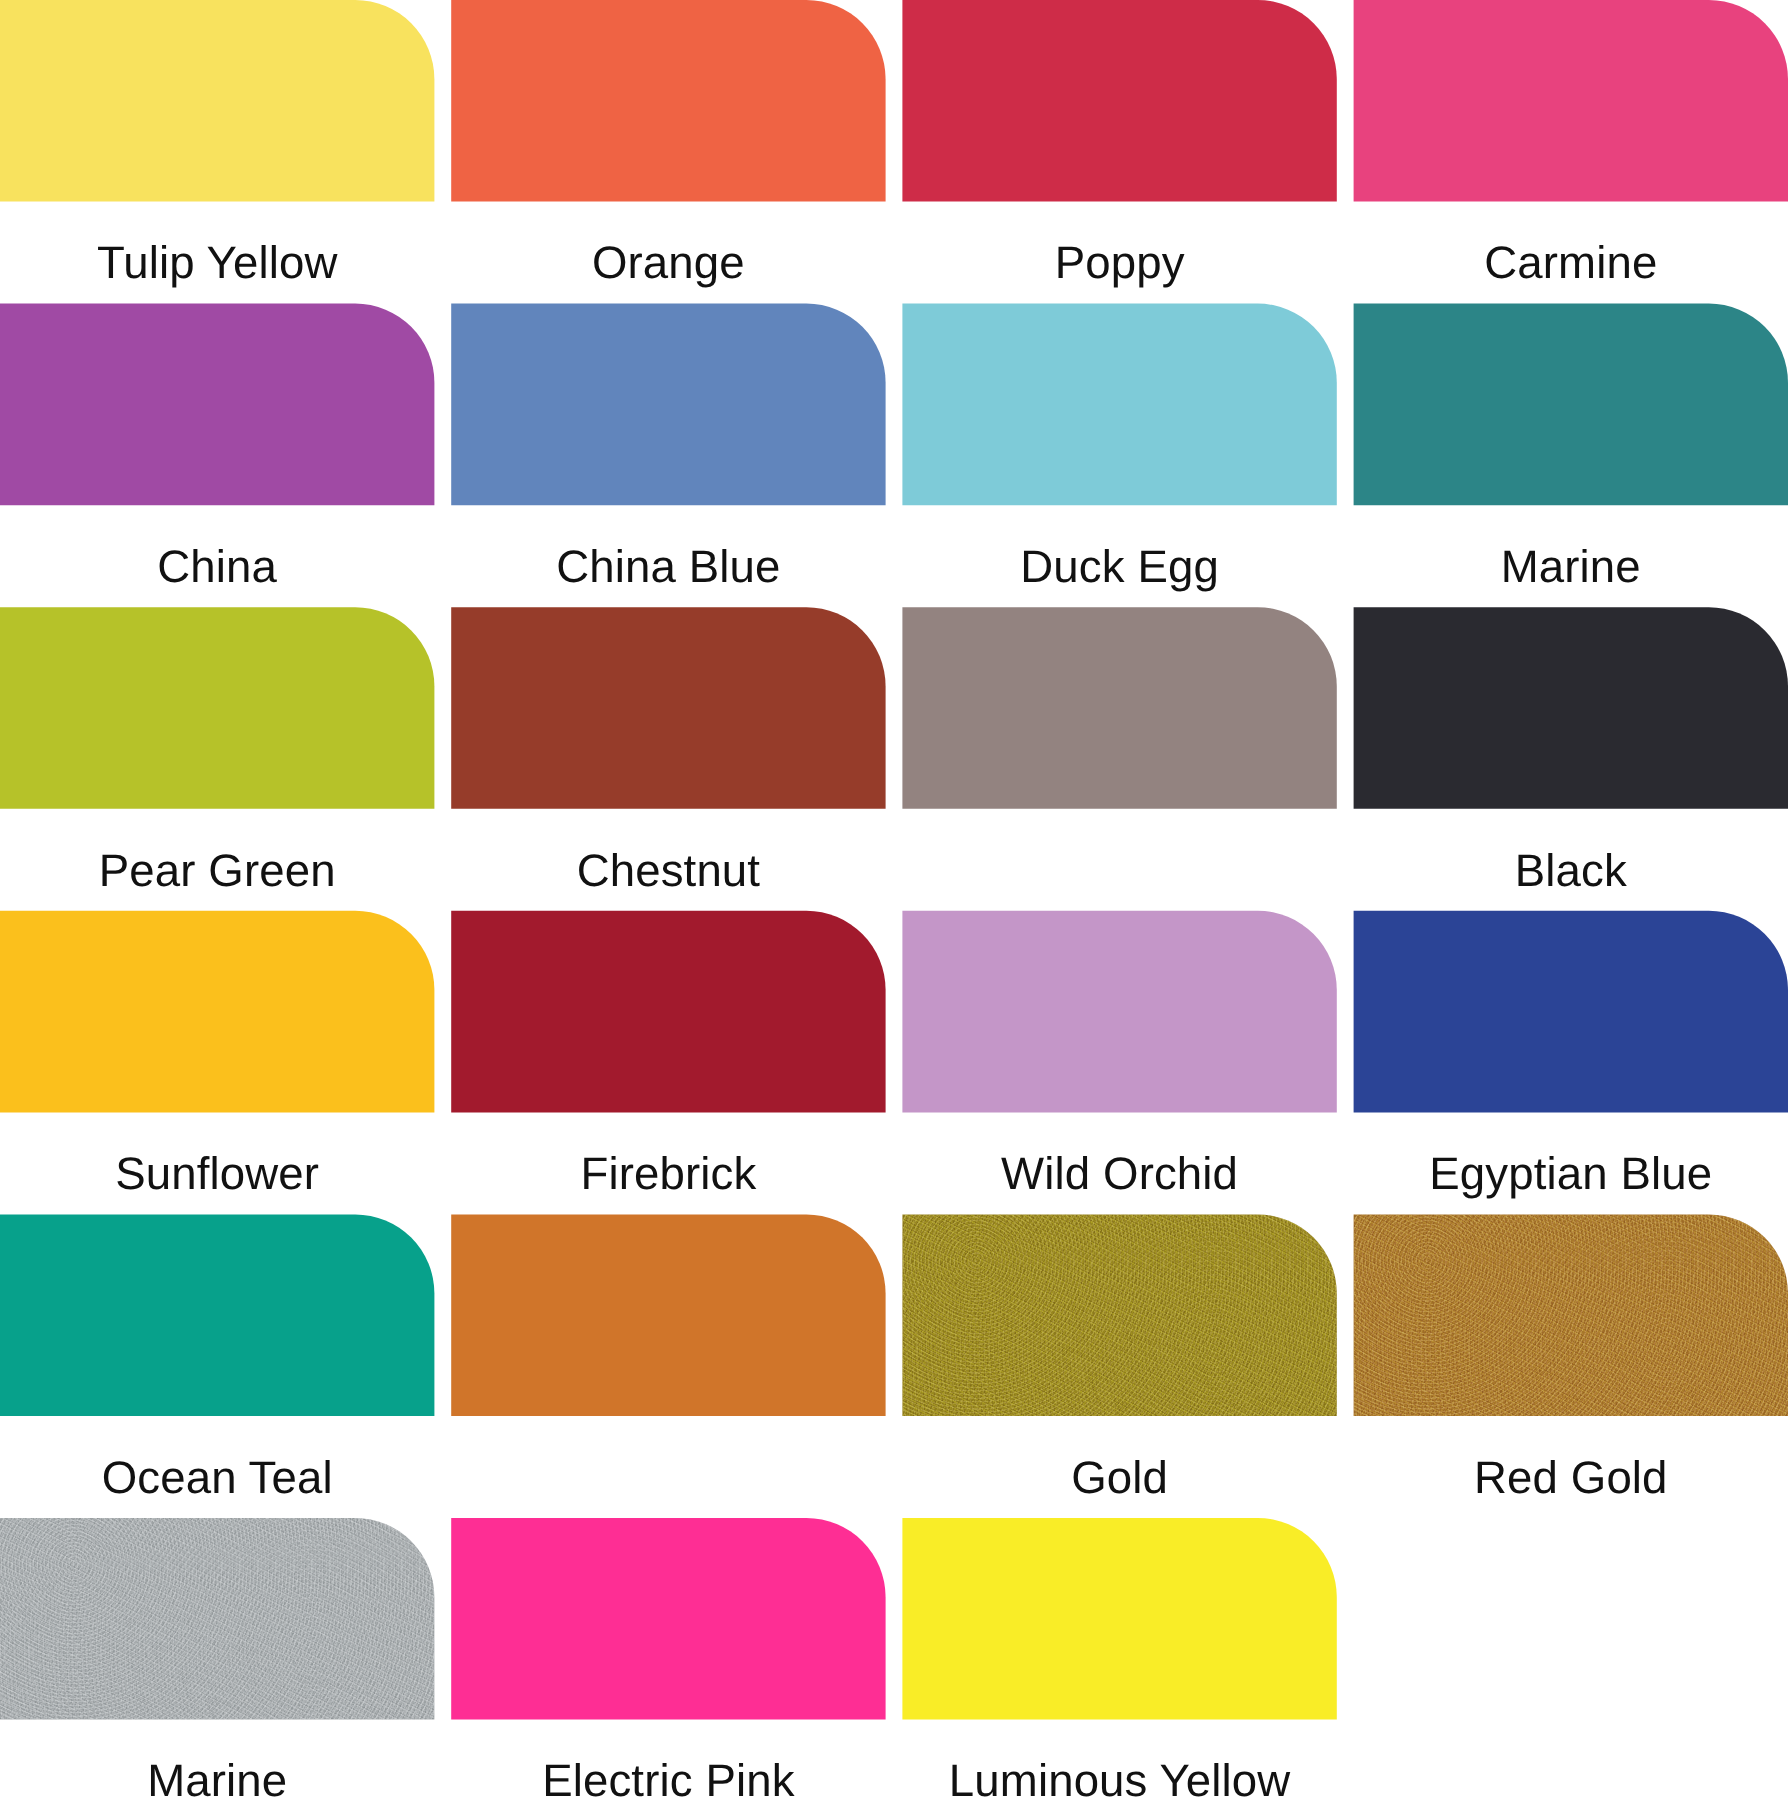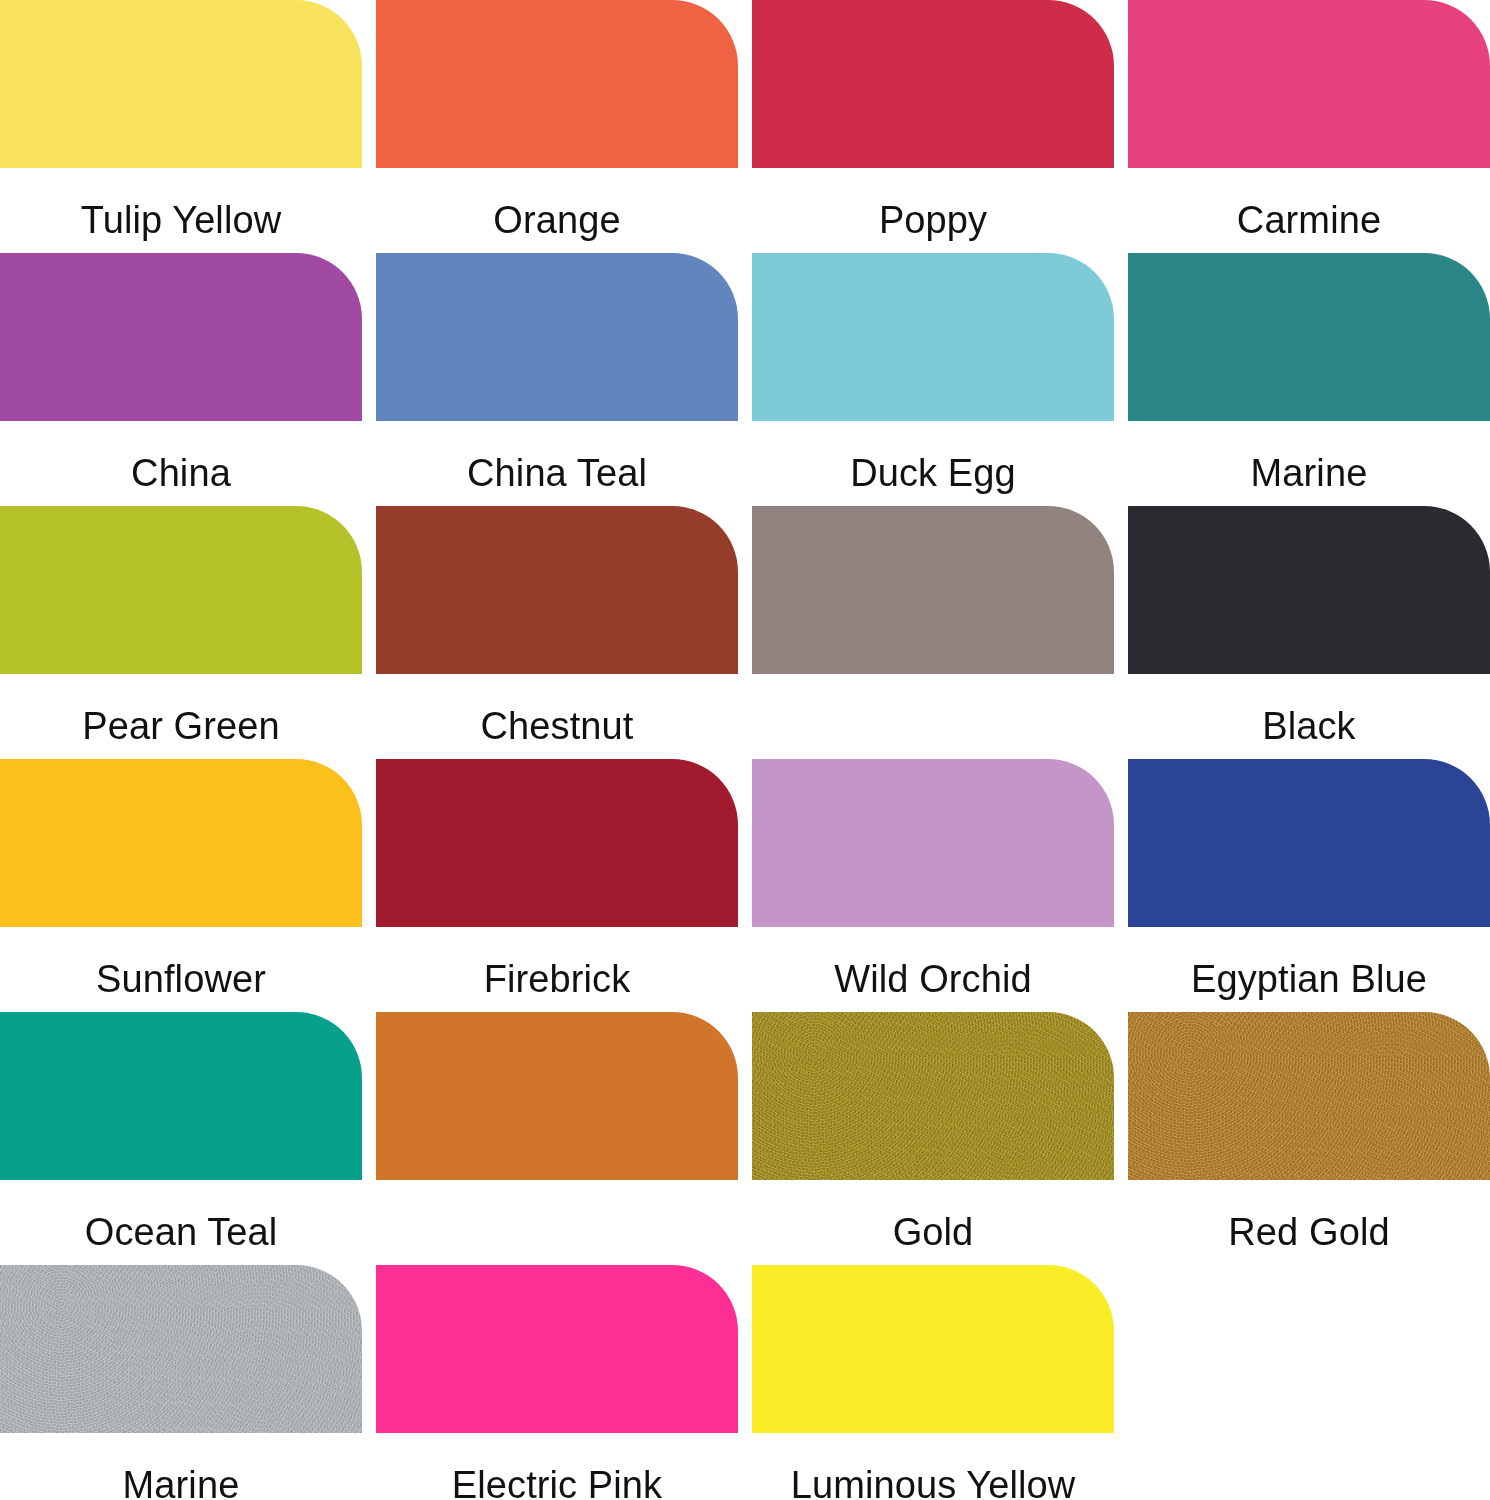--- a/index.html
+++ b/index.html
@@ -132,21 +132,21 @@
     <div class="swatch-cell">
       <div class="swatch-chip" style="background-color: rgb(232, 66, 126);"></div>
       <div class="swatch-label">Carmine</div>
     </div>
     <div class="swatch-cell">
       <div class="swatch-chip" style="background-color: rgb(160, 74, 164);"></div>
       <div class="swatch-label">China</div>
     </div>
     <div class="swatch-cell">
       <div class="swatch-chip" style="background-color: rgb(97, 133, 188);"></div>
-      <div class="swatch-label">China Teal</div>
+      <div class="swatch-label">China Blue</div>
     </div>
     <div class="swatch-cell">
       <div class="swatch-chip" style="background-color: rgb(126, 203, 216);"></div>
       <div class="swatch-label">Duck Egg</div>
     </div>
     <div class="swatch-cell">
       <div class="swatch-chip" style="background-color: rgb(44, 133, 135);"></div>
       <div class="swatch-label">Marine</div>
     </div>
     <div class="swatch-cell">

